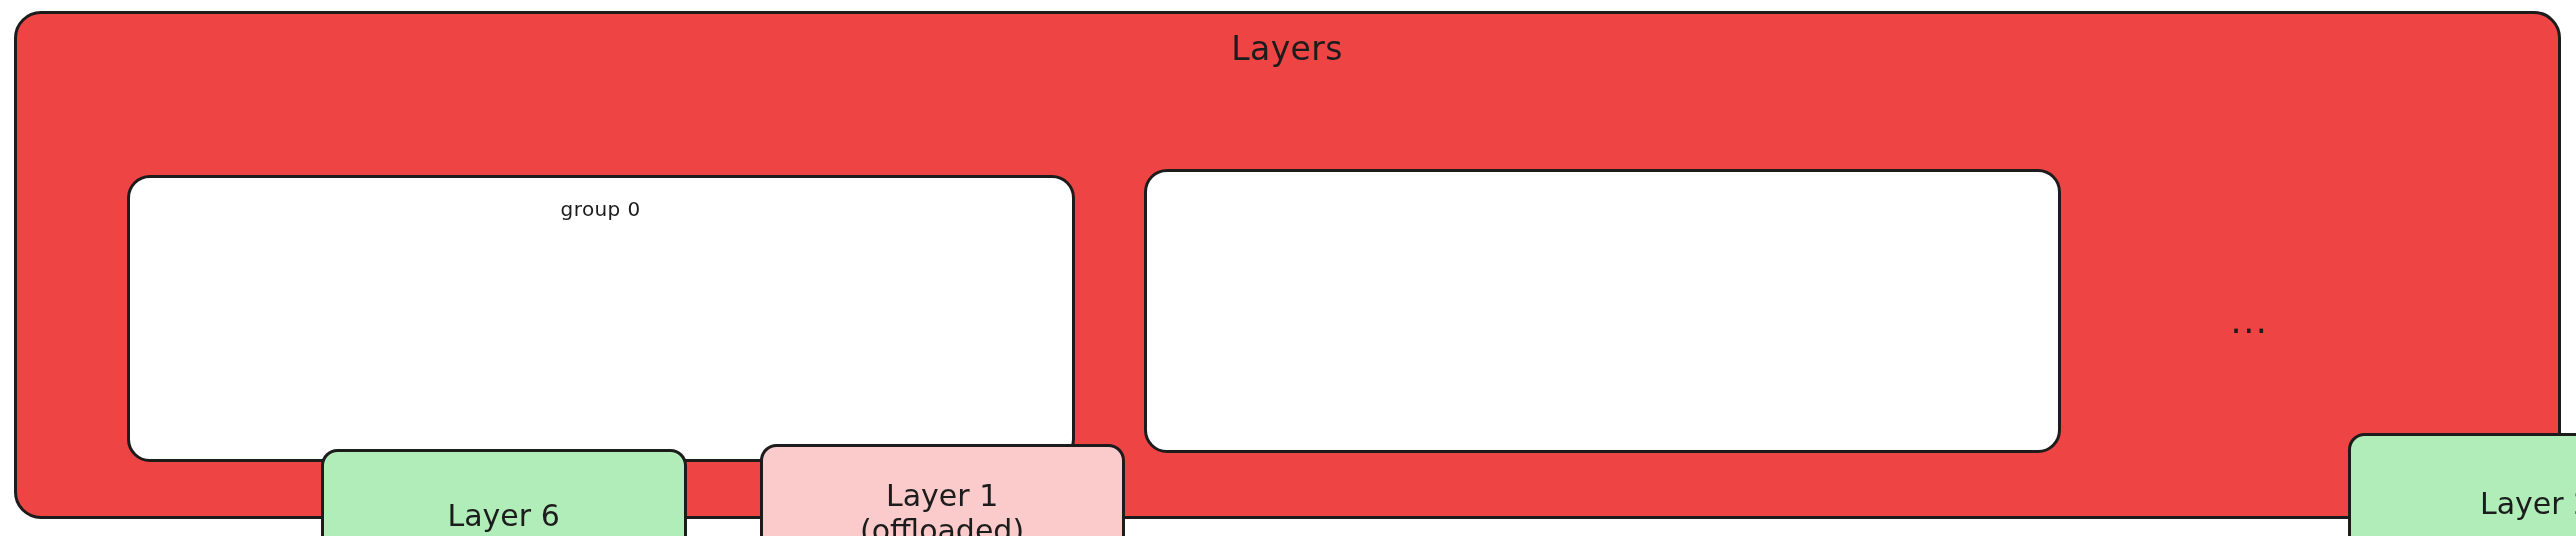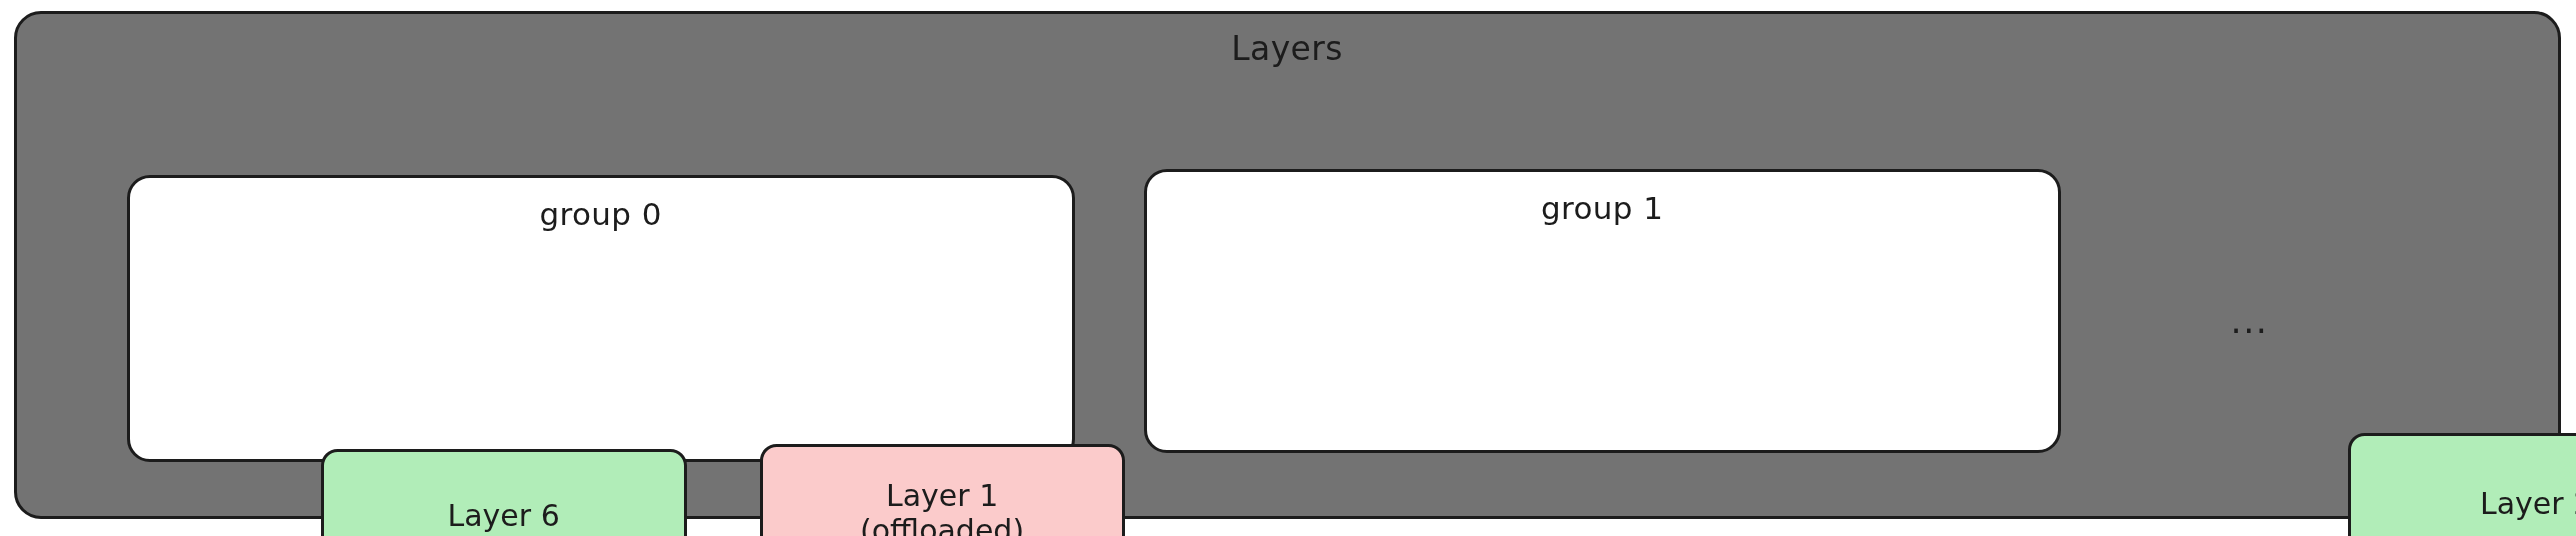--- a/index.html
+++ b/index.html
@@ -24,21 +24,21 @@
   
   .outer-box {
     position: absolute;
     left: 13.6px;
     top: 11.3px;
     width: 2547px;
     height: 508px;
     box-sizing: border-box;
     border: 3.8px solid #1c1c1c;
     border-radius: 27px;
-    background: #737373;
+    background: #ef4444;
   }
 
   .outer-title {
     position: absolute;
     left: 0;
     top: 18px;
     width: 100%;
     text-align: center;
     font-size: 33px;
     line-height: 1;
@@ -69,21 +69,21 @@
     width: 917px;
     height: 284px;
   }
 
   .group-title {
     position: absolute;
     left: 0;
     top: 20.4px;
     width: 100%;
     text-align: center;
-    font-size: 31px;
+    font-size: 20px;
     line-height: 1;
     color: #1c1c1c;
     letter-spacing: 0.4px;
   }
 
   
   .layer-node {
     position: absolute;
     box-sizing: border-box;
     border: 3.8px solid #1c1c1c;
@@ -142,21 +142,20 @@
         <span class="layer-label">Layer 6</span>
       </div>
 
       <div class="layer-node pink" id="layer-1">
         <span class="layer-label">Layer 1
 (offloaded)</span>
       </div>
     </div>
 
     <div class="group-box" id="group-1">
-      <div class="group-title">group 1</div>
 
       <div class="layer-node green" id="layer-2">
         <span class="layer-label">Layer 2</span>
       </div>
 
     </div>
 
     <div class="ellipsis">...</div>
 
   </div>

